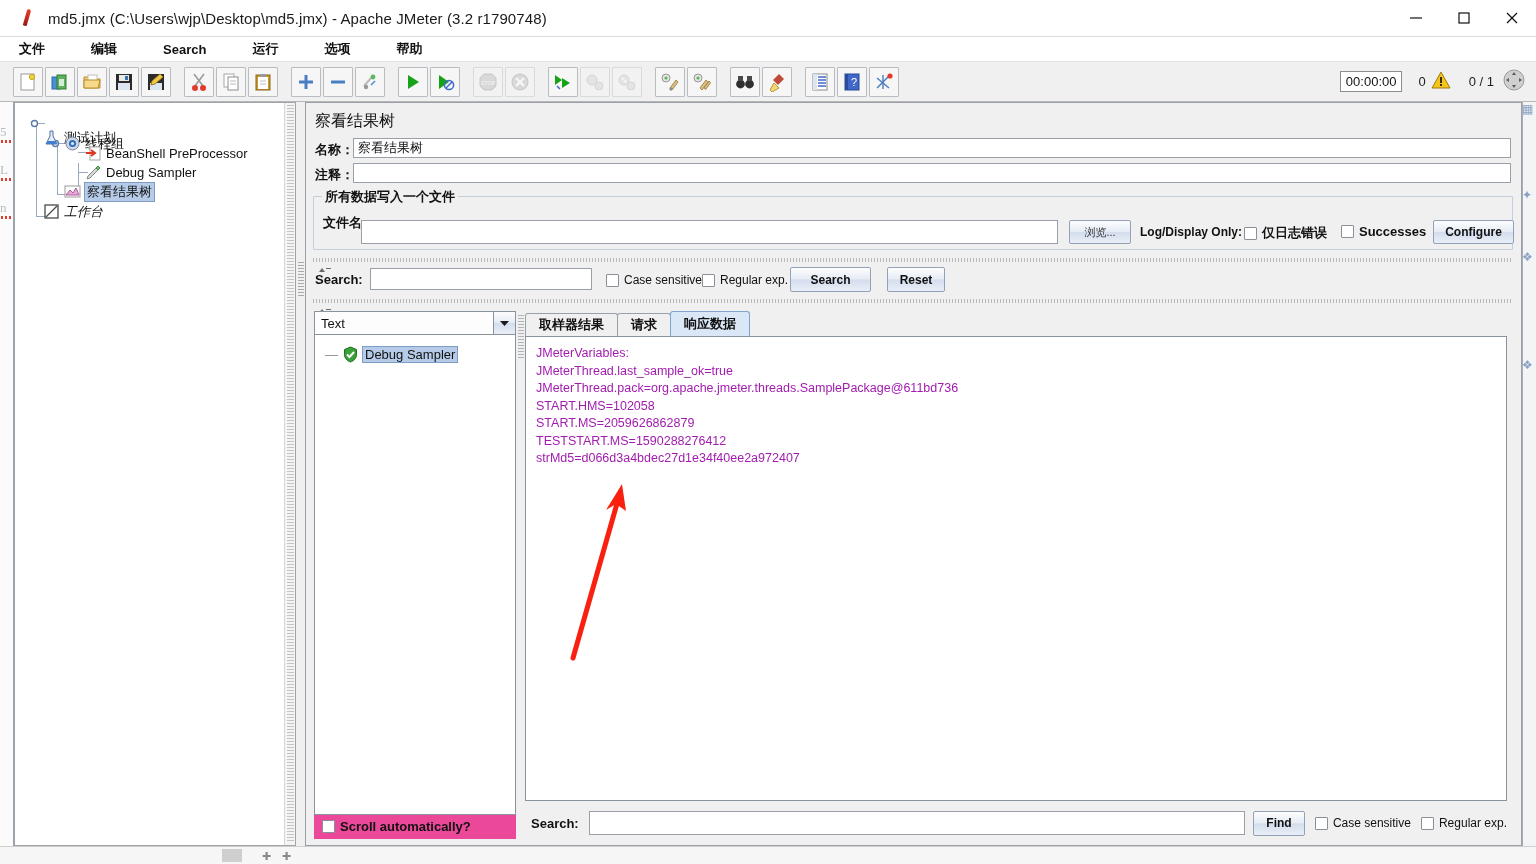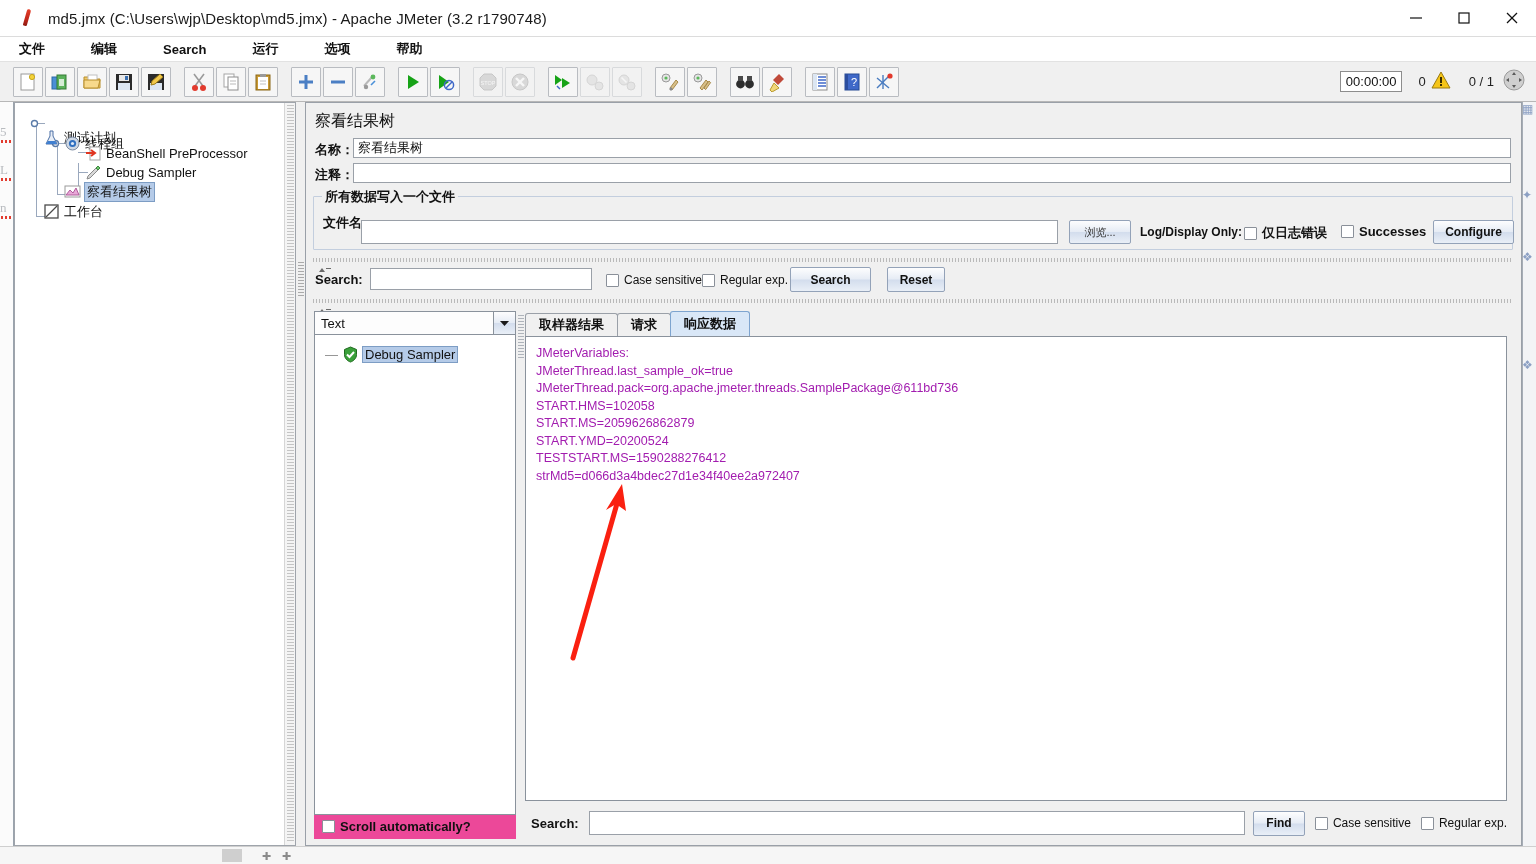--- a/index.html
+++ b/index.html
@@ -533,21 +533,21 @@
       </div>
 
       <div class="tnode" style="left:49px; top:79px;">
         <svg class="tico" viewBox="0 0 17 17">
             <rect x="1" y="3" width="15" height="11" fill="#fff" stroke="#9a9a9a"></rect>
             <path d="M2 12l4-5 3 3 3-5 3 7z" fill="#e9a8d8" stroke="#b05a9a"></path>
           </svg>
         <span class="lbl sel">察看结果树</span>
       </div>
 
-      <div class="tnode" style="left:28px; top:99px;">
+      <div class="tnode" style="left:28px; top:99px;font-style:italic;">
         <svg class="tico" viewBox="0 0 17 17">
             <rect x="2" y="2" width="13" height="13" fill="#fff" stroke="#4a4a4a" stroke-width="1.3"></rect>
             <line x1="3" y1="14" x2="14" y2="3" stroke="#4a4a4a" stroke-width="1.3"></line>
           </svg>
         <span class="lbl">工作台</span>
       </div>
 
       <div class="tree-scroll">
           <div class="dots"></div>
         </div>
@@ -649,21 +649,20 @@
           <div class="tab">请求</div>
           <div class="tab active">响应数据</div>
         </div>
 
         <div class="resp-area">
           <div class="resp-line">JMeterVariables:</div>
           <div class="resp-line">JMeterThread.last_sample_ok=true</div>
           <div class="resp-line">JMeterThread.pack=org.apache.jmeter.threads.SamplePackage@611bd736</div>
           <div class="resp-line">START.HMS=102058</div>
           <div class="resp-line">START.MS=2059626862879</div>
-          <div class="resp-line">START.YMD=20200524</div>
           <div class="resp-line">TESTSTART.MS=1590288276412</div>
           <div class="resp-line">strMd5=d066d3a4bdec27d1e34f40ee2a972407</div>
         </div>
 
         <div class="bottom-search">
           <div style="font-size:13px; font-weight:bold; color:#111; margin-left:6px;">Search:</div>
           <input class="jtext" style="margin-left: 10px; width: 698px; height: 24px;" value="">
           <div class="jbtn" style="margin-left:8px; width:55px; height:25px;">Find</div>
           <div class="cb-wrap" style="margin-left:10px;">
             <span class="cbox"></span>

